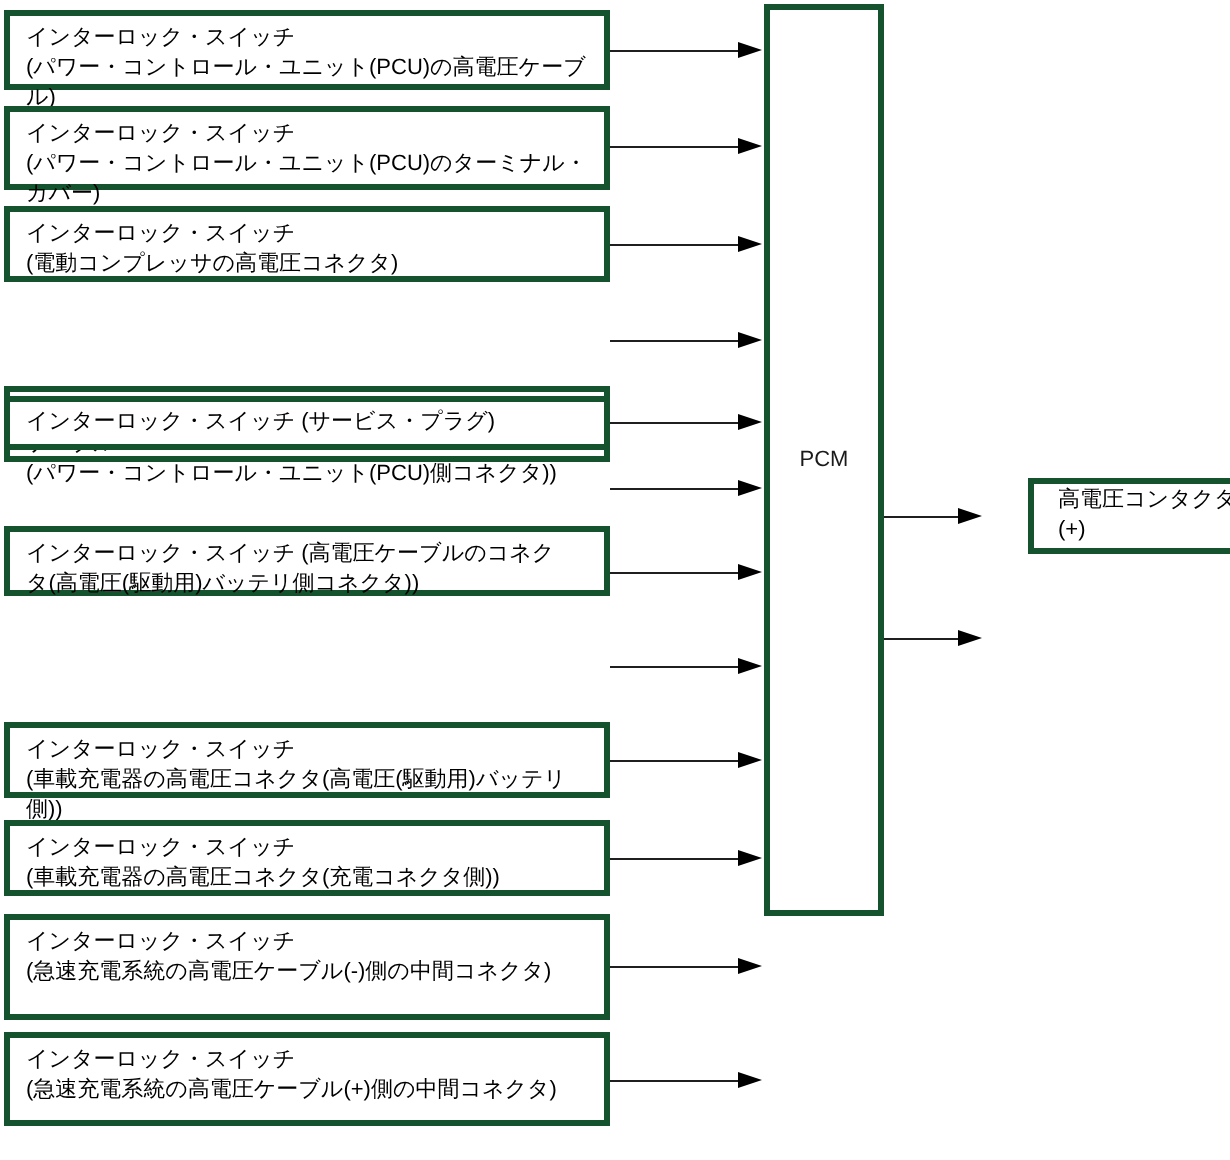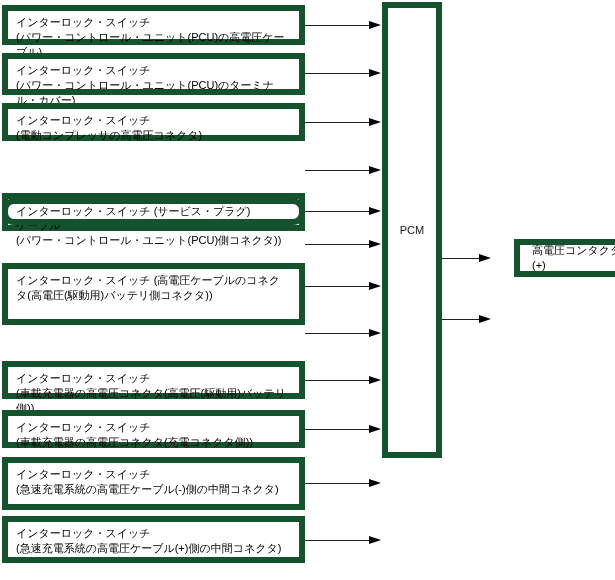--- a/index.html
+++ b/index.html
@@ -11,37 +11,36 @@
   #canvas {
     position: relative;
     width: 615px;
     height: 580px;
     background: #ffffff;
     overflow: hidden;
   }
   .node {
     position: absolute;
     box-sizing: border-box;
-    border: 6px solid #14532d;
+    border: 3px solid #14532d;
     background: #ffffff;
     color: #000000;
     font-size: 11px;
     line-height: 15px;
     white-space: pre-line;
   }
   .ibox {
     left: 2px;
     width: 303px;
     padding: 4px 6px 0 8px;
   }
   .ibox.single {
     display: flex;
     align-items: center;
     padding-top: 0;
-    border-radius: 12px;
   }
   .pcm {
     left: 382px;
     top: 2px;
     width: 60px;
     height: 456px;
     display: flex;
     align-items: center;
     justify-content: center;
     color: #1a1a1a;
@@ -79,21 +78,21 @@
 
   <div class="node ibox" style="top:5px;   height:40px;">インターロック・スイッチ
 (パワー・コントロール・ユニット(PCU)の高電圧ケーブル)</div>
   <div class="node ibox" style="top:53px;  height:42px;">インターロック・スイッチ
 (パワー・コントロール・ユニット(PCU)のターミナル・カバー)</div>
   <div class="node ibox" style="top:103px; height:38px;">インターロック・スイッチ
 (電動コンプレッサの高電圧コネクタ)</div>
   <div class="node ibox" style="top:150px; height:38px;margin-top:43px;">インターロック・スイッチ(電動コンプレッサの高電圧ケーブル
 (パワー・コントロール・ユニット(PCU)側コネクタ))</div>
   <div class="node ibox single" style="top:198px; height:27px;">インターロック・スイッチ (サービス・プラグ)</div>
-  <div class="node ibox" style="top:263px; height:62px;">インターロック・スイッチ (高電圧ケーブルのコネク
+  <div class="node ibox" style="top:263px; height:35px;">インターロック・スイッチ (高電圧ケーブルのコネク
 タ(高電圧(駆動用)バッテリ側コネクタ))</div>
   <div class="node ibox" style="top:361px; height:38px;">インターロック・スイッチ
 (車載充電器の高電圧コネクタ(高電圧(駆動用)バッテリ側))</div>
   <div class="node ibox" style="top:410px; height:38px;">インターロック・スイッチ
 (車載充電器の高電圧コネクタ(充電コネクタ側))</div>
   <div class="node ibox" style="top:457px; height:53px;">インターロック・スイッチ
 (急速充電系統の高電圧ケーブル(-)側の中間コネクタ)</div>
   <div class="node ibox" style="top:516px; height:47px;">インターロック・スイッチ
 (急速充電系統の高電圧ケーブル(+)側の中間コネクタ)</div>
 

